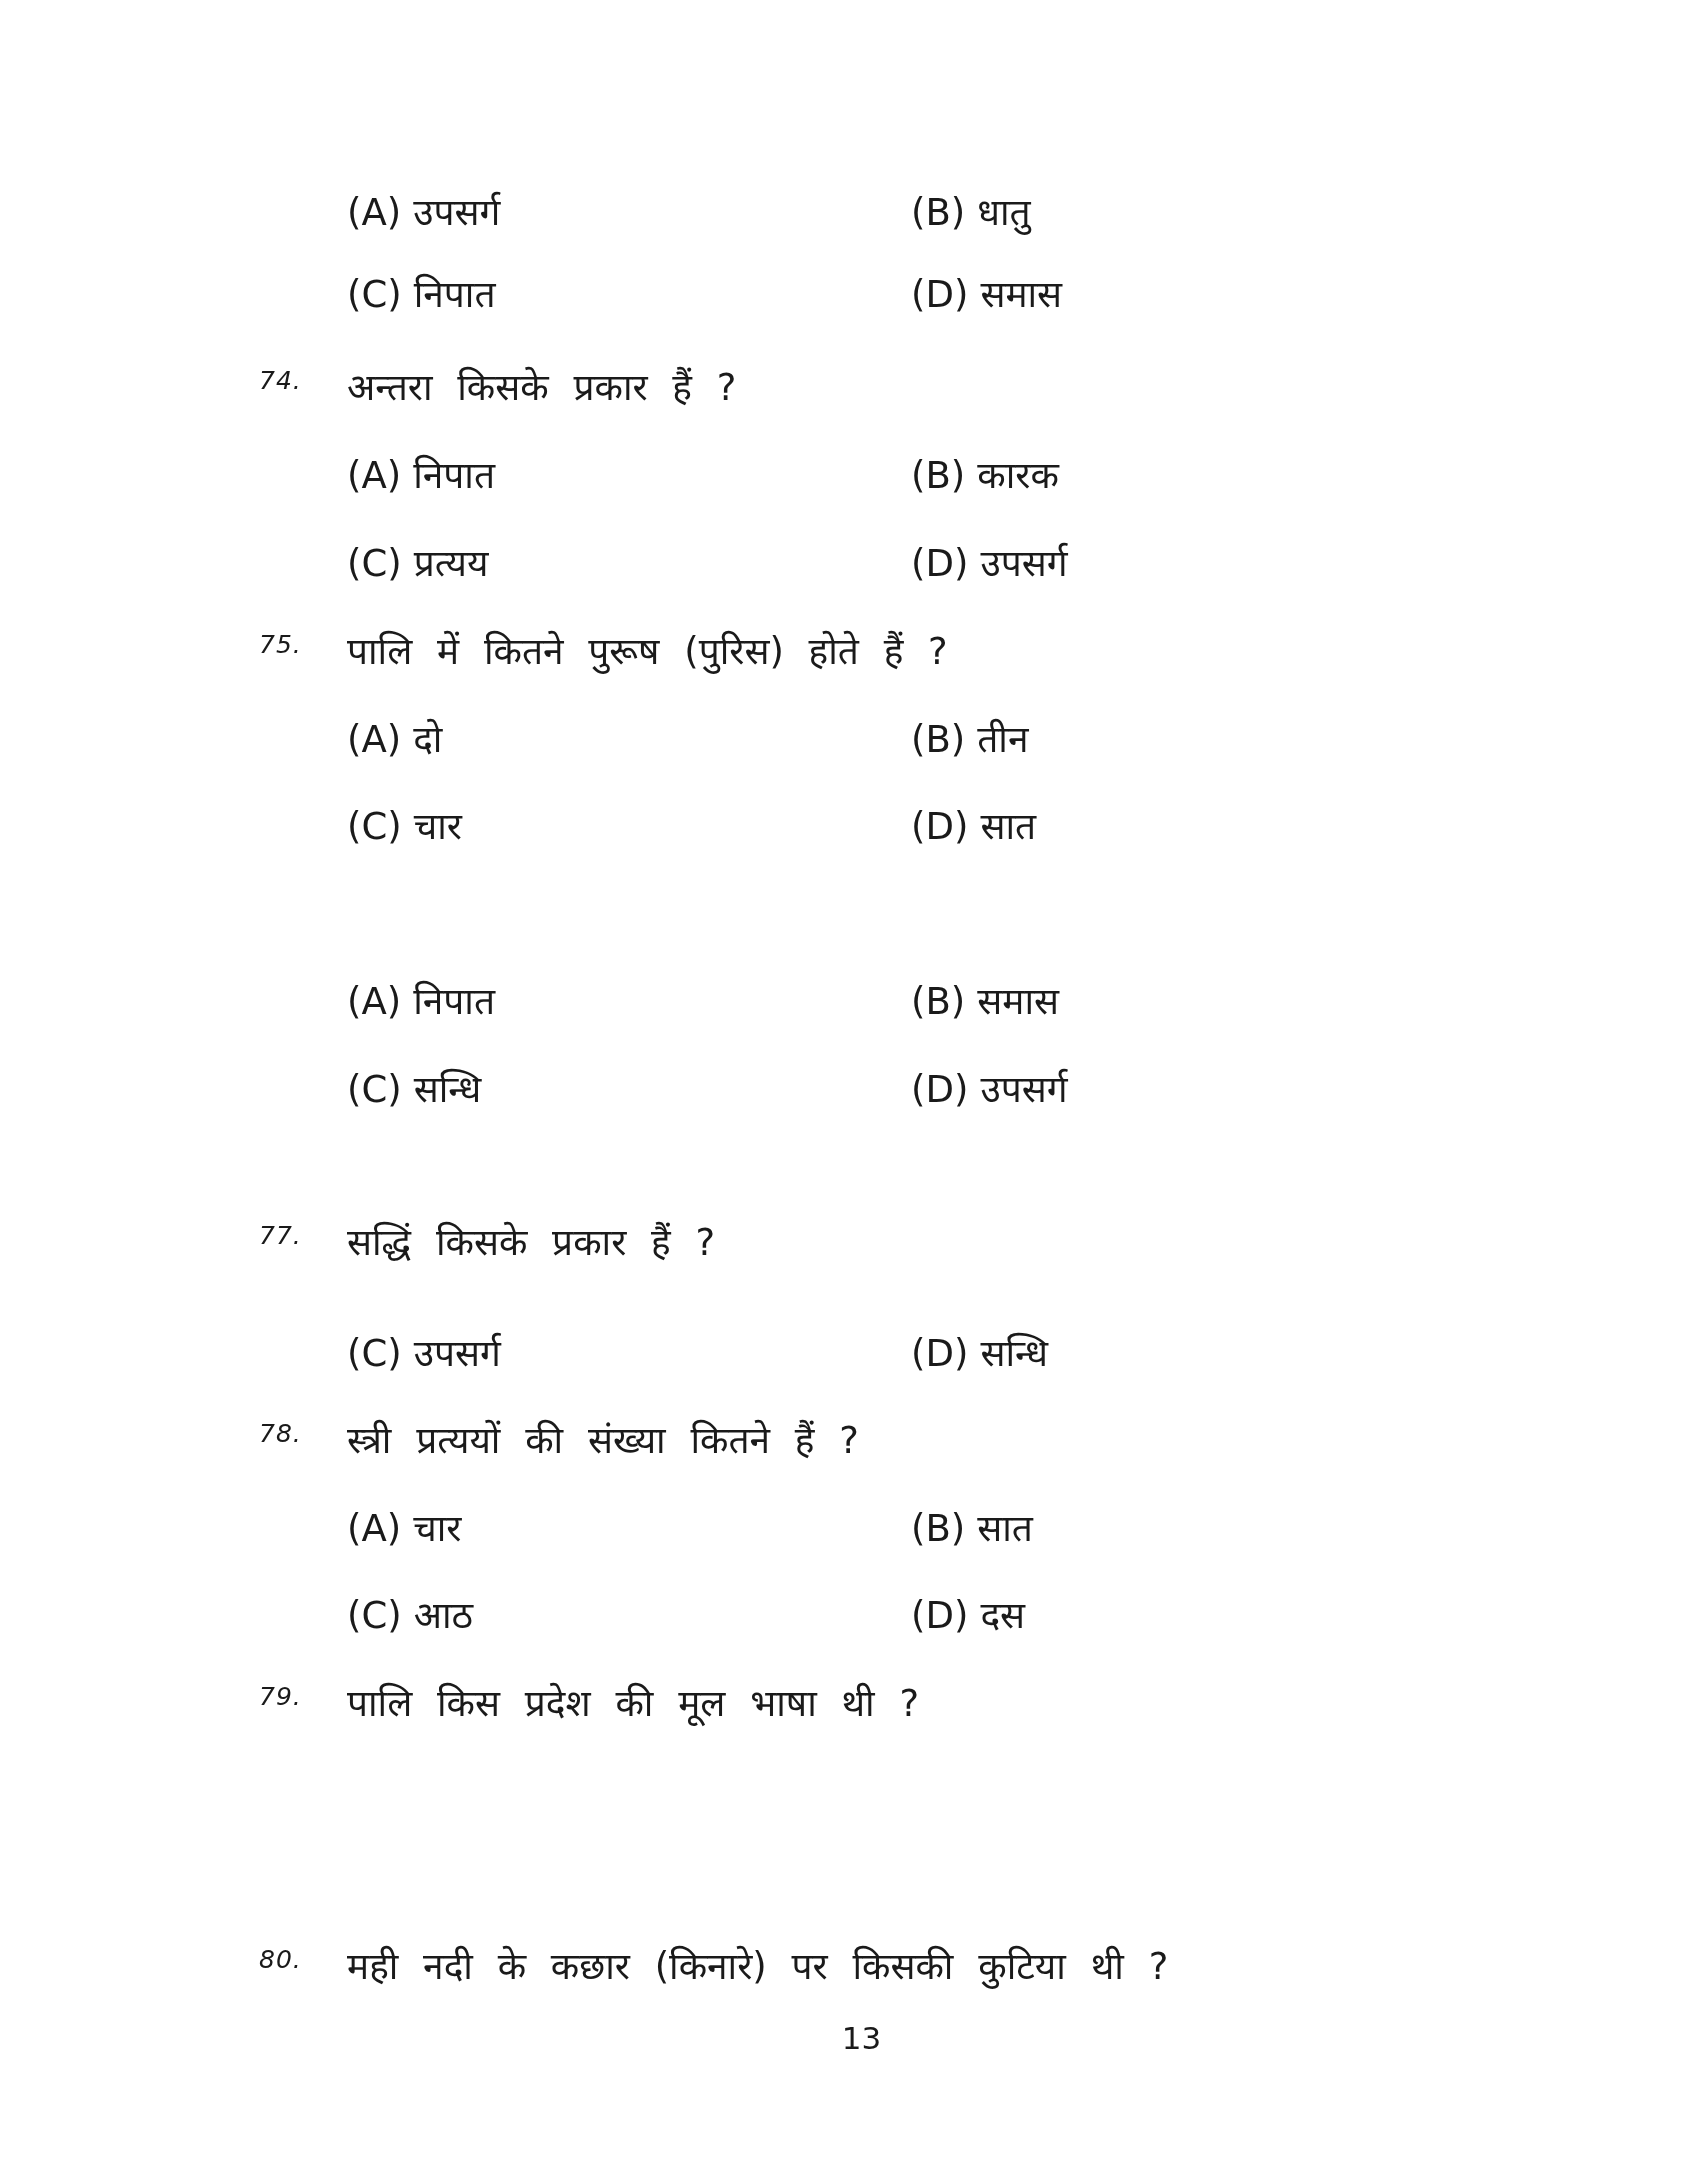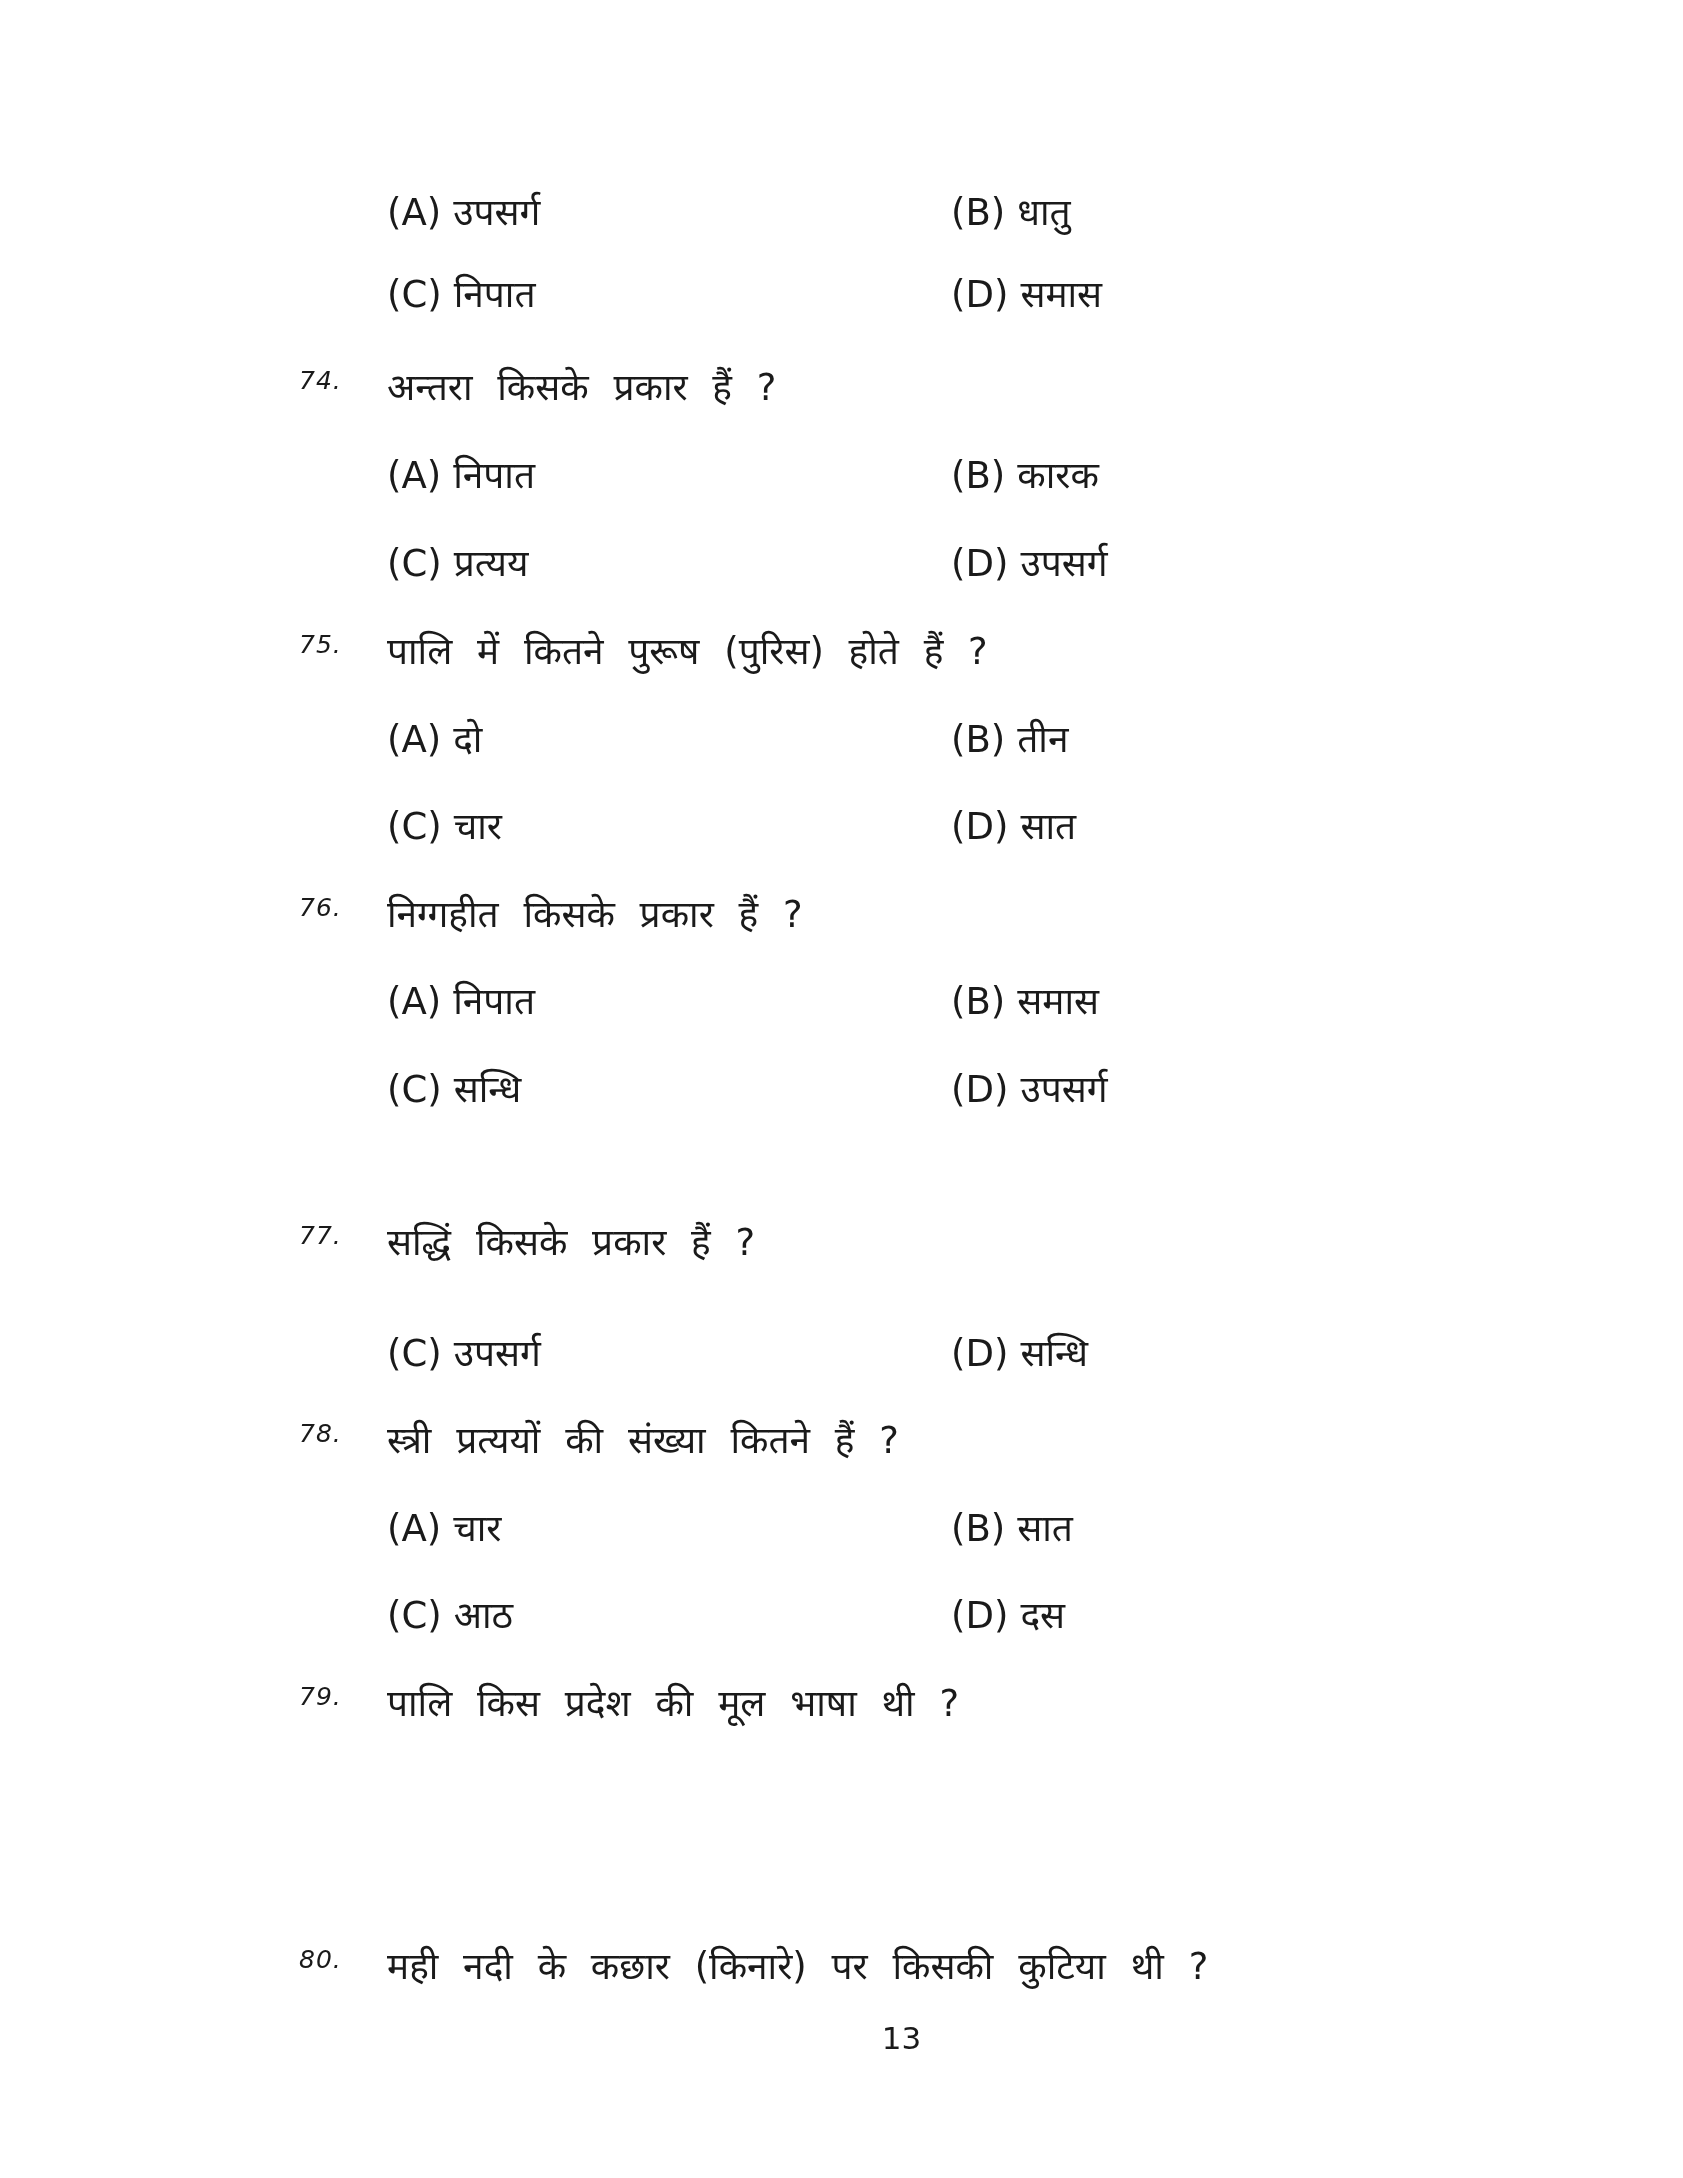--- a/index.html
+++ b/index.html
@@ -4,21 +4,20 @@
 <style>
   html,body{margin:0;padding:0;background:#ffffff;}
   .page{
     position:relative;
     width:1557px;
     height:2178px;
     background:#ffffff;
     font-family:"DejaVu Sans",sans-serif;
     color:#1a1a1a;
     overflow:hidden;
-    margin-left:40px;
   }
   .row{
     position:absolute;
     left:0;
     width:100%;
     height:69px;
     white-space:nowrap;
     font-size:37px;
     line-height:1.25;
   }
@@ -78,24 +77,20 @@
   </div>
   <div class="row" style="top:717px">
     <span class="optA opt"><span class="lbl">(A)</span><span>दो</span></span>
     <span class="optB opt"><span class="lbl">(B)</span><span>तीन</span></span>
   </div>
   <div class="row" style="top:804px">
     <span class="optA opt"><span class="lbl">(C)</span><span>चार</span></span>
     <span class="optB opt"><span class="lbl">(D)</span><span>सात</span></span>
   </div>
 
-  <div class="row" style="top:892px">
-    <span class="qnum">76.</span>
-    <span class="qtext">निग्गहीत किसके प्रकार हैं ?</span>
-  </div>
   <div class="row" style="top:979px">
     <span class="optA opt"><span class="lbl">(A)</span><span>निपात</span></span>
     <span class="optB opt"><span class="lbl">(B)</span><span>समास</span></span>
   </div>
   <div class="row" style="top:1067px">
     <span class="optA opt"><span class="lbl">(C)</span><span>सन्धि</span></span>
     <span class="optB opt"><span class="lbl">(D)</span><span>उपसर्ग</span></span>
   </div>
 
   <div class="row" style="top:1220px">

